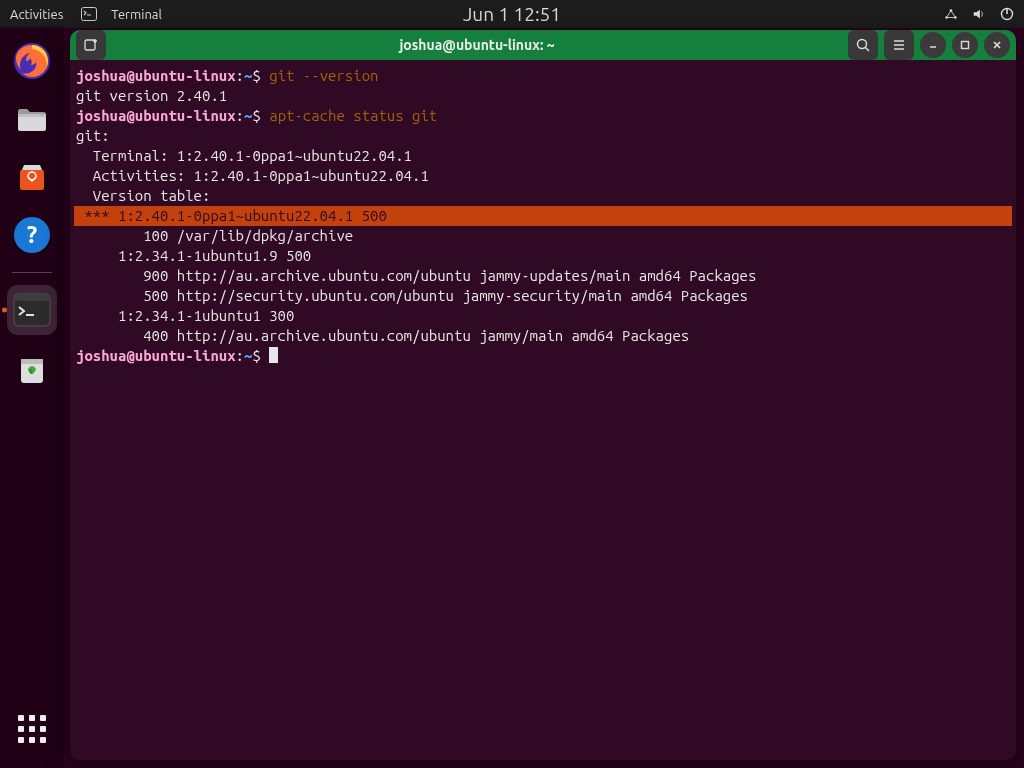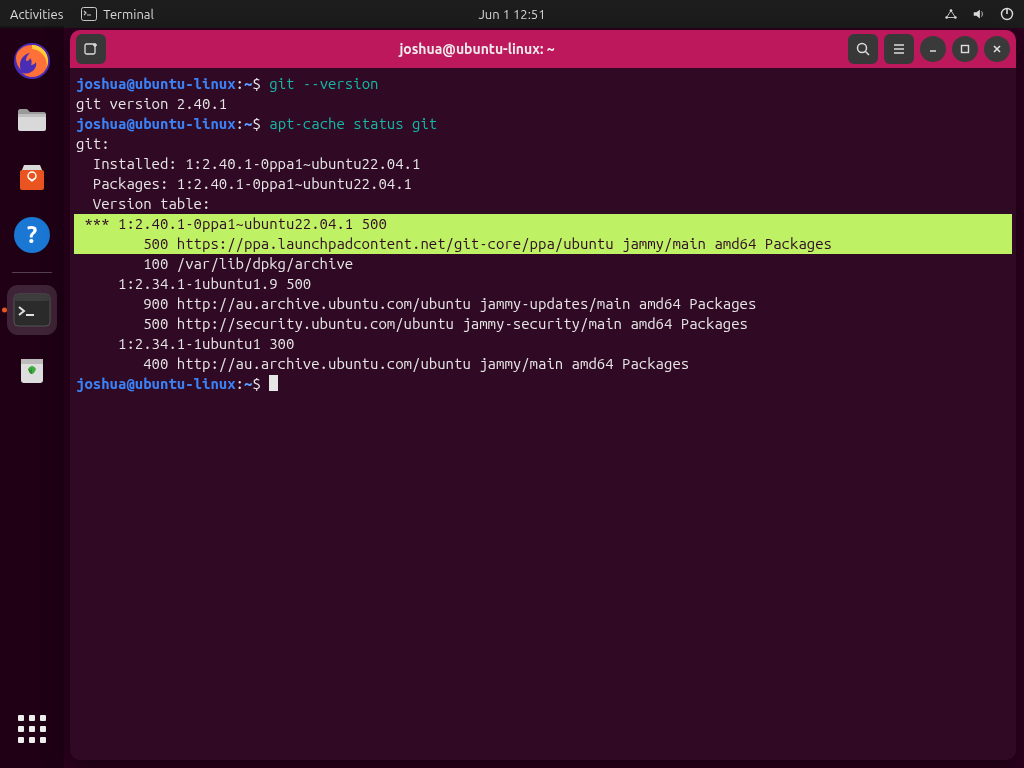--- a/index.html
+++ b/index.html
@@ -1,51 +1,51 @@
 <!DOCTYPE html>
 <html><head>
 <meta charset="utf-8">
 <style>
   * { margin: 0; padding: 0; box-sizing: border-box; }
   html, body { width: 1024px; height: 768px; overflow: hidden; font-family: "Ubuntu", sans-serif; background: #2c001e; }
   
   
   .topbar { height: 28px; background: #1d1d1d; color: #ddd; display: flex; align-items: center; padding: 0 10px; font-size: 13px; }
   .topbar-left { display: flex; align-items: center; gap: 18px; }
-  .topbar-app { display: flex; align-items: center; gap: 6px; }
-  .topbar-center { position: absolute; left: 50%; transform: translateX(-50%); font-size: 13px; }
+  .topbar-app { display: flex; align-items: center; gap: 14px; }
+  .topbar-center { position: absolute; left: 50%; transform: translateX(-50%); font-size: 19px; }
   .topbar-right { margin-left: auto; display: flex; align-items: center; gap: 14px; }
   .sys-icon { width: 14px; height: 14px; display: inline-flex; align-items: center; justify-content: center; }
 
   
   .dock { position: absolute; left: 0; top: 26px; bottom: 0; width: 64px; background: rgba(0,0,0,0.28); display: flex; flex-direction: column; align-items: center; padding-top: 10px; gap: 8px; }
   .dock-item { width: 50px; height: 50px; border-radius: 11px; display: flex; align-items: center; justify-content: center; position: relative; }
   .dock-item.active { background: rgba(255,255,255,0.14); }
   .dock-item .dot { position: absolute; left: -5px; top: 50%; transform: translateY(-50%); width: 5px; height: 5px; border-radius: 50%; background: #e95420; }
   .dock-sep { width: 40px; height: 1px; background: rgba(255,255,255,0.25); margin: 4px 0; }
   .dock-bottom { margin-top: auto; margin-bottom: 14px; }
   .apps-grid { display: grid; grid-template-columns: repeat(3, 6px); grid-template-rows: repeat(3, 6px); gap: 5px; }
   .apps-grid span { background: #eee; width: 6px; height: 6px; border-radius: 1px; }
 
   
   .window { position: absolute; left: 70px; top: 30px; right: 8px; bottom: 8px; background: #2c0a1f; border-radius: 10px; display: flex; flex-direction: column; box-shadow: 0 6px 24px rgba(0,0,0,0.5); overflow: hidden; }
-  .titlebar { height: 38px; background: #be185d; display: flex; align-items: center; padding: 0 6px; color: #eee; }
+  .titlebar { height: 30px; background: #15803d; display: flex; align-items: center; padding: 0 6px; color: #eee; }
   .tb-left, .tb-right { display: flex; align-items: center; gap: 6px; }
   .tb-title { flex: 1; text-align: center; font-size: 14px; font-weight: 600; }
   .tb-btn { width: 30px; height: 30px; border-radius: 6px; background: #383838; display: flex; align-items: center; justify-content: center; color: #eee; }
   .tb-btn.round { border-radius: 50%; width: 26px; height: 26px; background: #3a3a3a; }
 
   
   .term { flex: 1; padding: 6px 4px; font-family: "Ubuntu Mono","DejaVu Sans Mono",monospace; font-size: 15px; line-height: 20px; white-space: pre; color: #e6e6e6; background: #300a24; overflow: hidden; }
-  .prompt-user { color: #3b82f6; font-weight: bold; }
+  .prompt-user { color: #f9a8d4; font-weight: bold; }
   .prompt-path { color: #5c9dff; font-weight: bold; }
   .prompt-sym { color: #e6e6e6; }
-  .cmd { color: #14b8a6; }
+  .cmd { color: #a16207; }
   .line { padding: 0 2px; }
-  .hl { background: #bef264; color: #300a24; display: block; }
+  .hl { background: #c2410c; color: #300a24; display: block; }
   .cursor { display: inline-block; width: 9px; height: 16px; background: #e6e6e6; vertical-align: -2px; }
 
   
   svg { display: block; }
 </style>
 </head>
 <body>
 
 <div class="topbar">
   <div class="topbar-left">
@@ -189,23 +189,23 @@
             <line x1="9" y1="3" x2="3" y2="9" stroke="#ddd" stroke-width="1.6"></line>
           </svg>
       </div>
     </div>
   </div>
 
   <div class="term"><span class="line"><span class="prompt-user">joshua@ubuntu-linux</span><span class="prompt-sym">:</span><span class="prompt-path">~</span><span class="prompt-sym">$</span> <span class="cmd">git --version</span></span>
 <span class="line">git version 2.40.1</span>
 <span class="line"><span class="prompt-user">joshua@ubuntu-linux</span><span class="prompt-sym">:</span><span class="prompt-path">~</span><span class="prompt-sym">$</span> <span class="cmd">apt-cache status git</span></span>
 <span class="line">git:</span>
-<span class="line">  Installed: 1:2.40.1-0ppa1~ubuntu22.04.1</span>
-<span class="line">  Packages: 1:2.40.1-0ppa1~ubuntu22.04.1</span>
+<span class="line">  Terminal: 1:2.40.1-0ppa1~ubuntu22.04.1</span>
+<span class="line">  Activities: 1:2.40.1-0ppa1~ubuntu22.04.1</span>
 <span class="line">  Version table:</span>
-<span class="line hl"> *** 1:2.40.1-0ppa1~ubuntu22.04.1 500</span><span class="line hl">        500 https://ppa.launchpadcontent.net/git-core/ppa/ubuntu jammy/main amd64 Packages</span><span class="line">        100 /var/lib/dpkg/archive</span>
+<span class="line hl"> *** 1:2.40.1-0ppa1~ubuntu22.04.1 500</span><span class="line">        100 /var/lib/dpkg/archive</span>
 <span class="line">     1:2.34.1-1ubuntu1.9 500</span>
 <span class="line">        900 http://au.archive.ubuntu.com/ubuntu jammy-updates/main amd64 Packages</span>
 <span class="line">        500 http://security.ubuntu.com/ubuntu jammy-security/main amd64 Packages</span>
 <span class="line">     1:2.34.1-1ubuntu1 300</span>
 <span class="line">        400 http://au.archive.ubuntu.com/ubuntu jammy/main amd64 Packages</span>
 <span class="line"><span class="prompt-user">joshua@ubuntu-linux</span><span class="prompt-sym">:</span><span class="prompt-path">~</span><span class="prompt-sym">$</span> <span class="cursor"></span></span></div>
 </div>
 
 </body></html>

